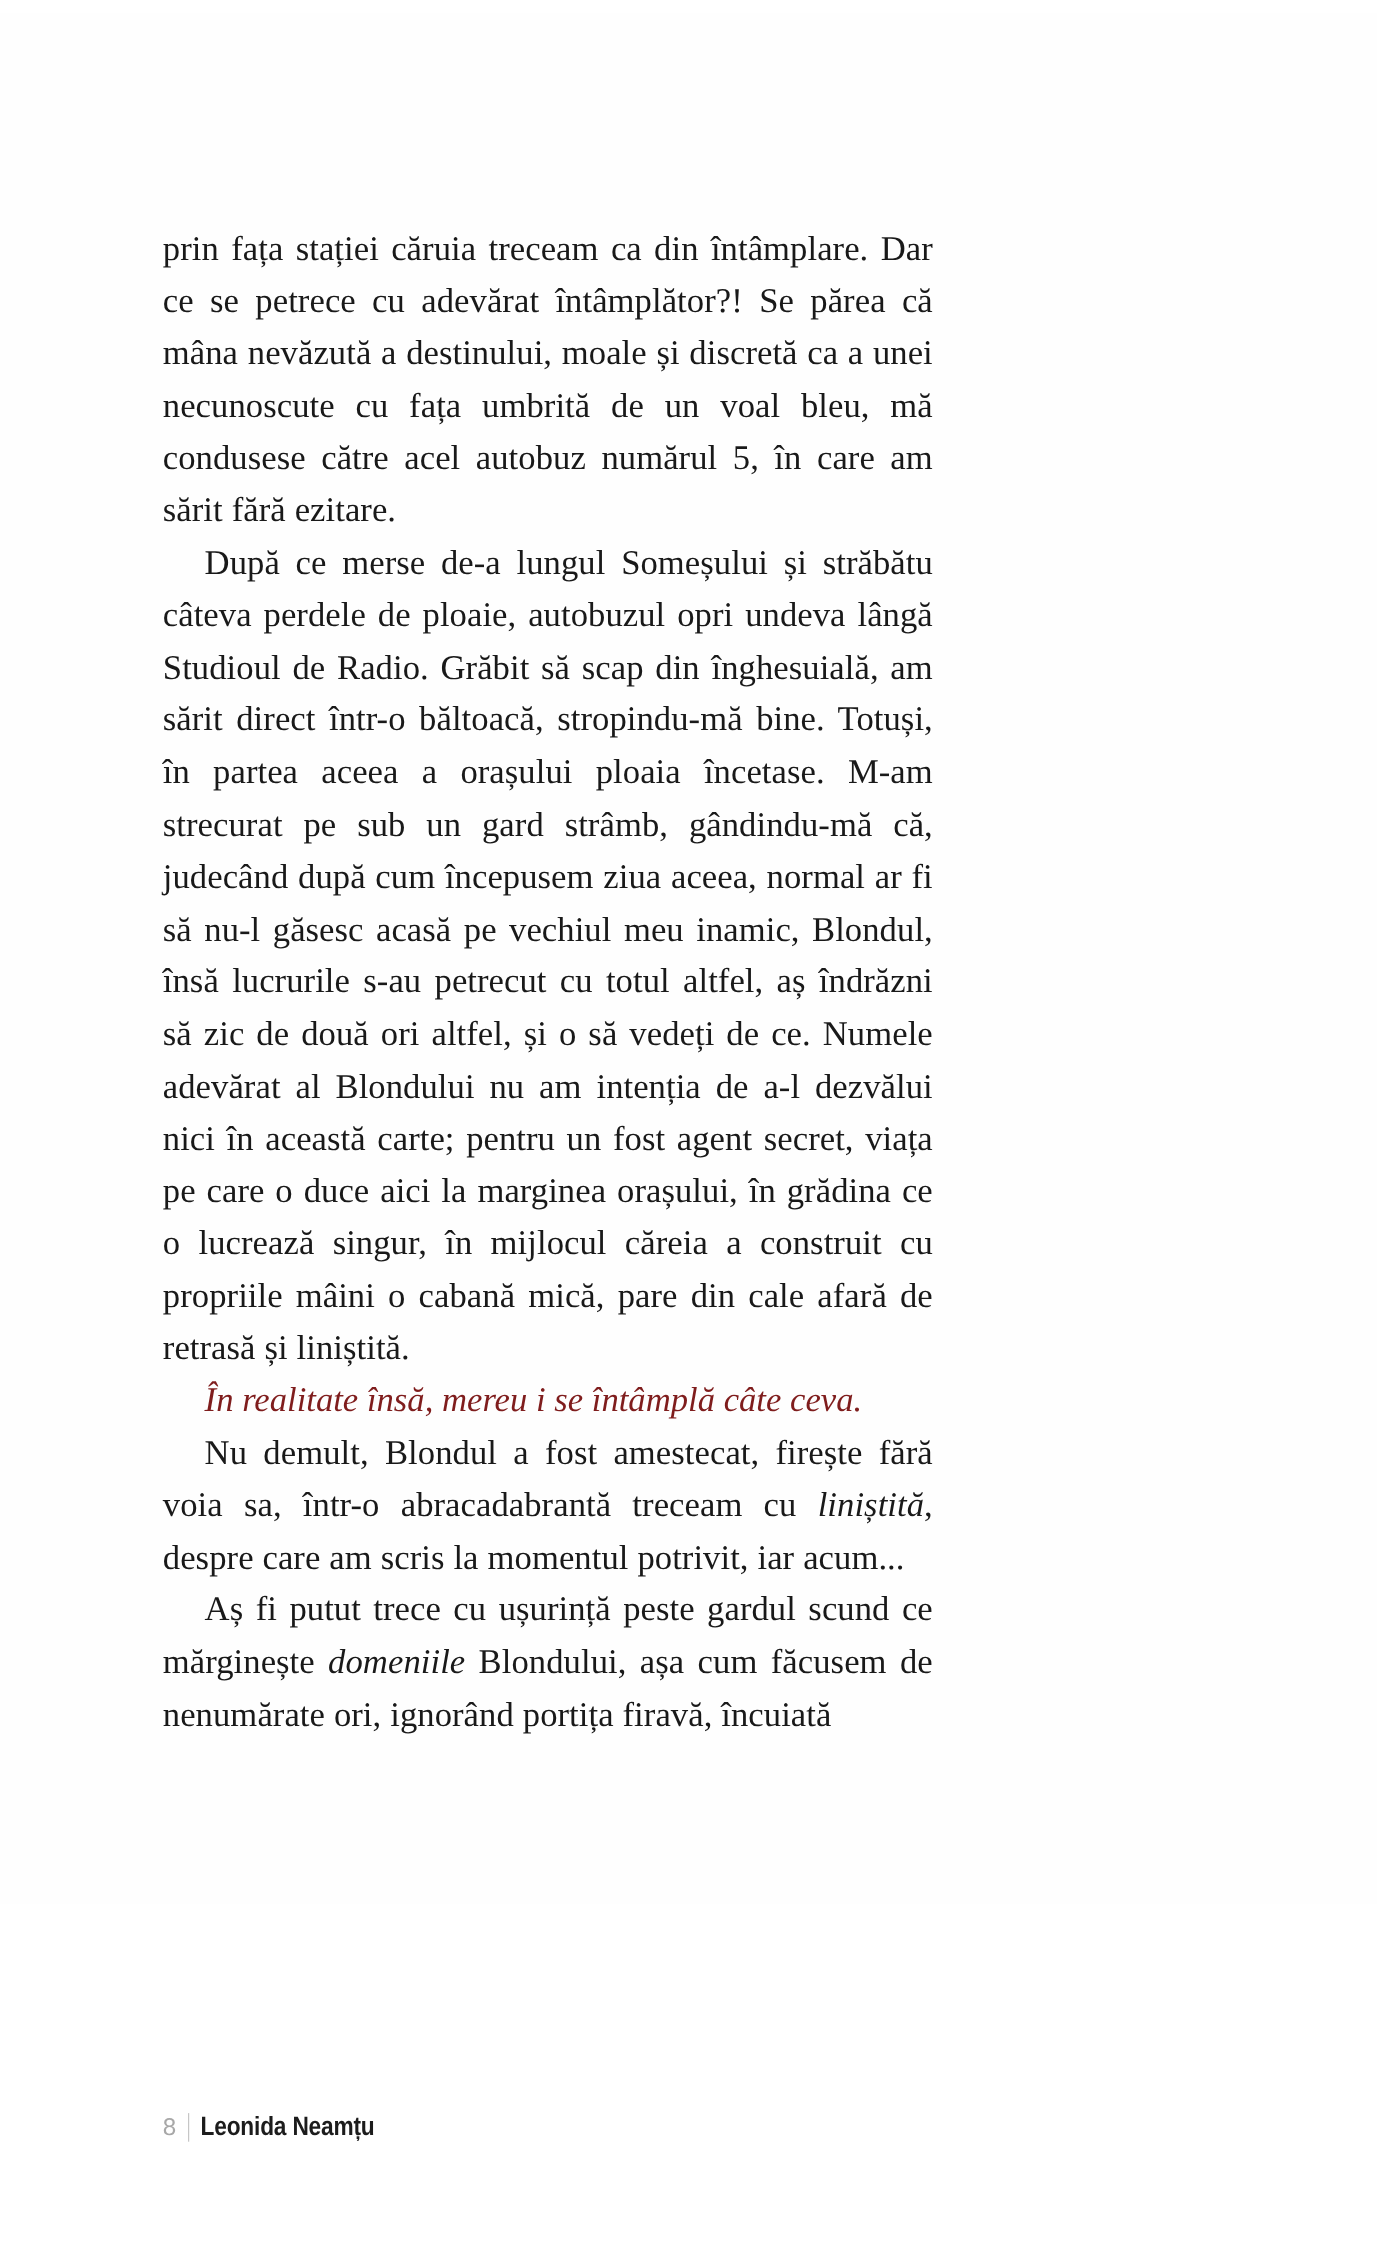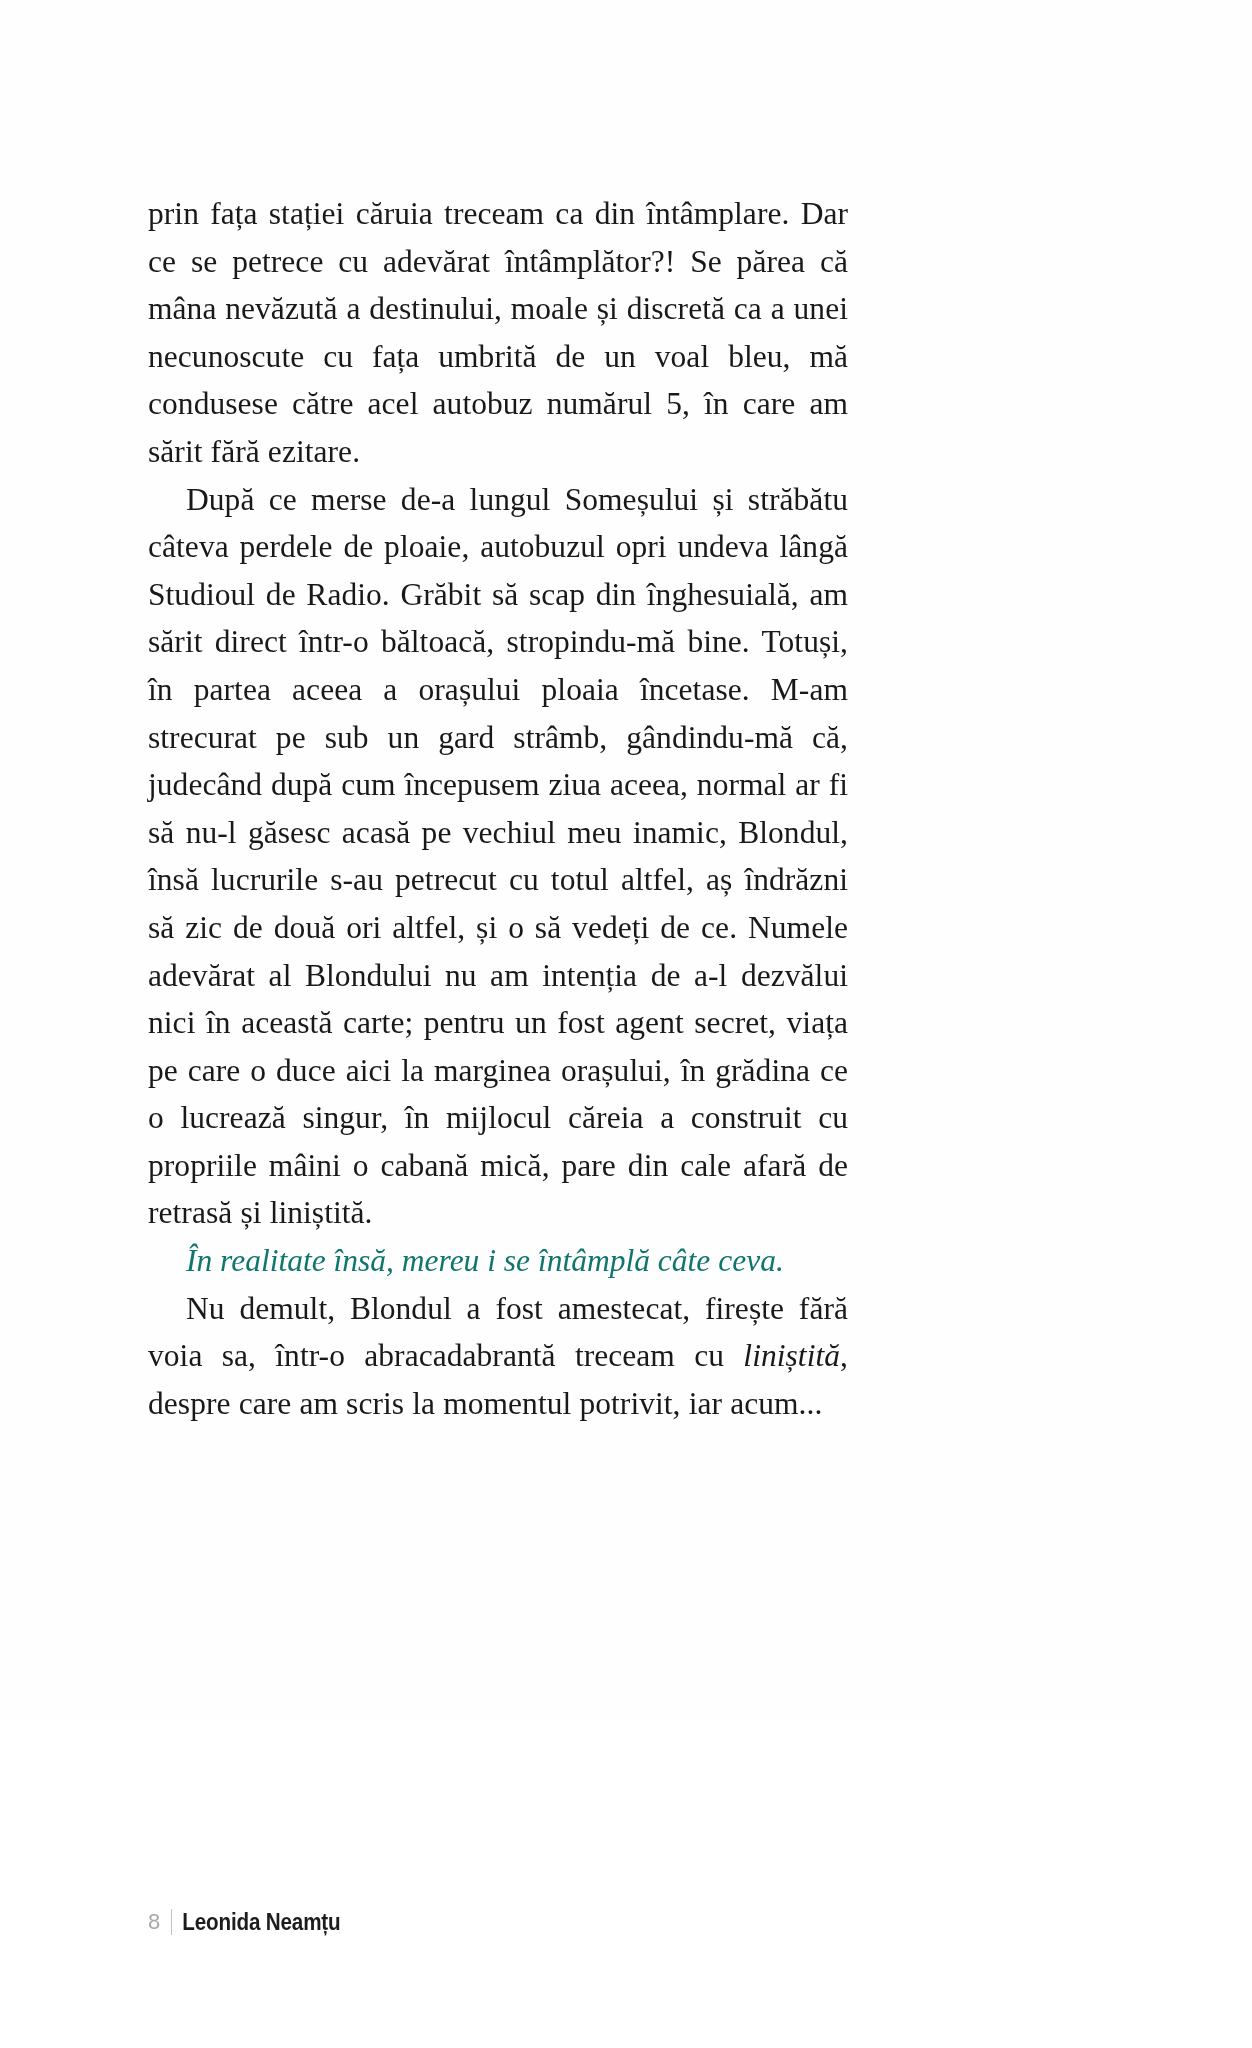--- a/index.html
+++ b/index.html
@@ -12,21 +12,21 @@
     height: 2048px;
     position: relative;
     font-family: "Liberation Serif", "DejaVu Serif", serif;
     color: #1a1a1a;
     overflow: hidden;
   }
 
   #page {
     position: absolute;
     left: 0;
-    top: 0;
+    top: 12px;
     width: 1252px;
     height: 1719px;
     background: #fefefe;
   }
 
   #text-block {
     position: absolute;
     left: 148px;
     top: 190px;
     width: 700px;
@@ -52,21 +52,21 @@
     font-style: italic;
   }
 
   p.italic-line {
     margin: 0;
     text-indent: 38px;
     text-align: justify;
     font-style: italic;
     font-size: 31.5px;
     line-height: 47.6px;
-    color: #0f766e;
+    color: #7f1d1d;
   }
 
   
   #footer {
     position: absolute;
     left: 148px;
     top: 1905px;
     display: flex;
     align-items: center;
     height: 34px;
@@ -106,20 +106,21 @@
 
     <p class="para">prin fața stației căruia treceam ca din întâmplare. Dar ce se petrece cu adevărat întâmplător?! Se părea că mâna nevăzută a destinului, moale și discretă ca a unei necunoscute cu fața umbrită de un voal bleu, mă condusese către acel autobuz numărul 5, în care am sărit fără ezitare.</p>
 
     <p class="para indent">După ce merse de-a lungul Someșului și străbătu câteva perdele de ploaie, autobuzul opri undeva lângă Studioul de Radio. Grăbit să scap din înghesuială, am sărit direct într-o băltoacă, stropindu-mă bine. Totuși, în partea aceea a orașului ploaia încetase. M-am strecurat pe sub un gard strâmb, gândindu-mă că, judecând după cum începusem ziua aceea, normal ar fi să nu-l găsesc acasă pe vechiul meu inamic, Blondul, însă lucrurile s-au petrecut cu totul altfel, aș îndrăzni să zic de două ori altfel, și o să vedeți de ce. Numele adevărat al Blondului nu am intenția de a-l dezvălui nici în această carte; pentru un fost agent secret, viața pe care o duce aici la marginea orașului, în grădina ce o lucrează singur, în mijlocul căreia a construit cu propriile mâini o cabană mică, pare din cale afară de retrasă și liniștită.</p>
 
     <p class="italic-line">În realitate însă, mereu i se întâmplă câte ceva.</p>
 
 
     <p class="para indent"><span>Nu demult, Blondul a fost amestecat, firește fără voia sa, într-o abracadabrantă treceam cu </span><span class="it">liniștită</span><span>, despre care am scris la momentul potrivit, iar acum...</span></p>
 
+    <p class="para indent"><span>Aș fi putut trece cu ușurință peste gardul scund ce mărginește </span><span class="it">domeniile</span><span> Blondului, așa cum făcusem de nenumărate ori, ignorând portița firavă, încuiată</span></p>
 
   </div>
 
   <div id="footer">
     <span class="page-num">8</span>
     <span class="rule"></span>
     <span class="book-author">Leonida Neamțu</span>
   </div>
 
 </div>

